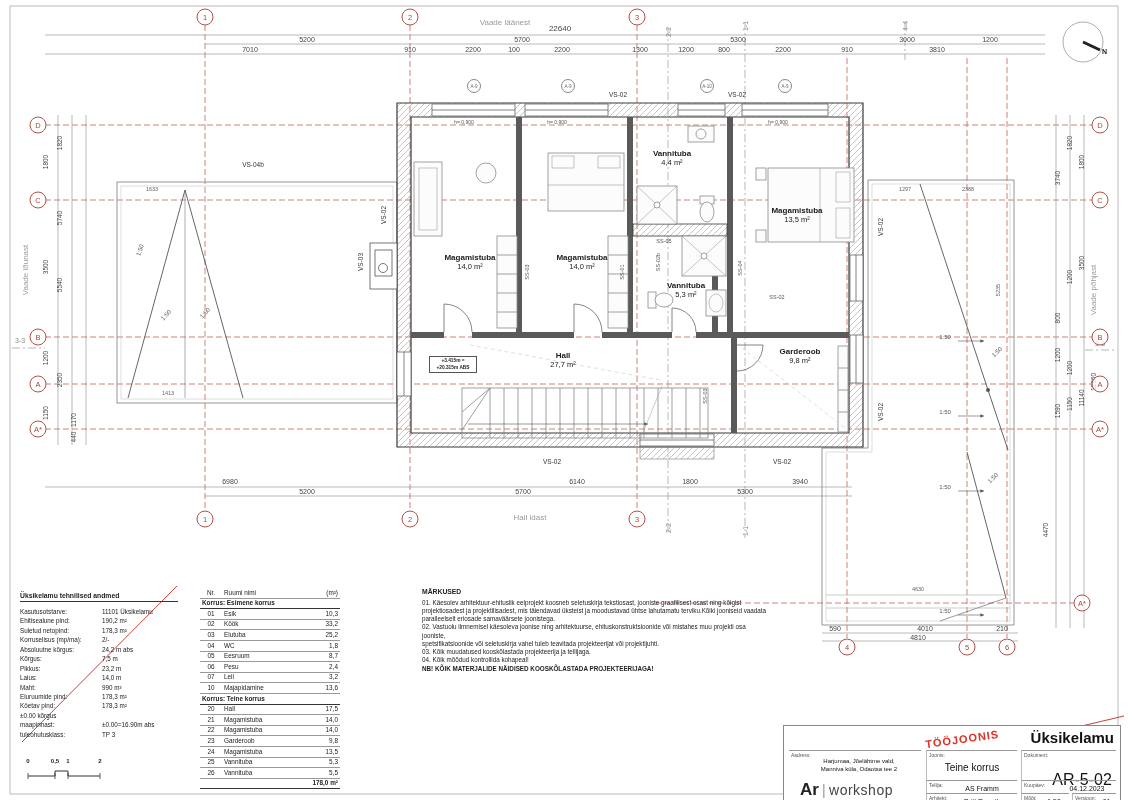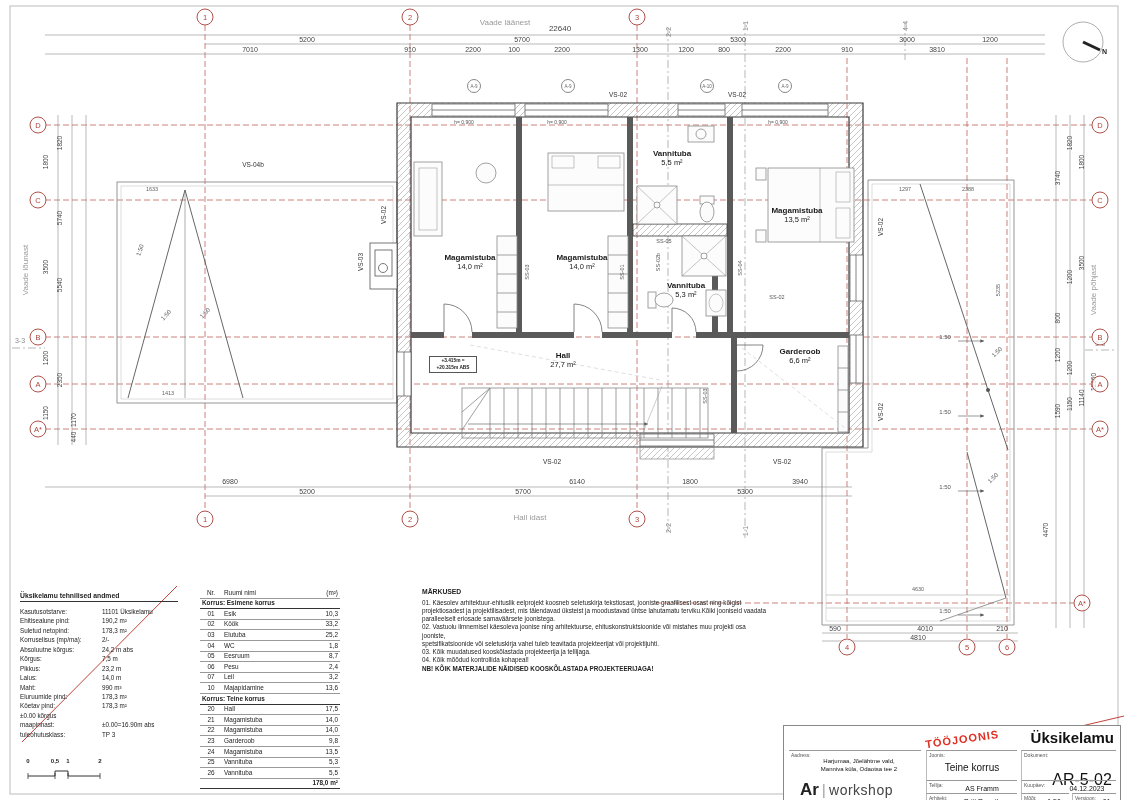--- a/index.html
+++ b/index.html
@@ -421,37 +421,37 @@
 <div class="room" style="left:470px;top:262px">
   <span class="nm">Magamistuba</span>
       <span class="ar">14,0 m²</span>
     </div>
 <div class="room" style="left:582px;top:262px">
   <span class="nm">Magamistuba</span>
       <span class="ar">14,0 m²</span>
     </div>
 <div class="room" style="left:672px;top:158px">
   <span class="nm">Vannituba</span>
-      <span class="ar">5,5 m²</span>
+      <span class="ar">4,4 m²</span>
     </div>
 <div class="room" style="left:686px;top:290px">
   <span class="nm">Vannituba</span>
       <span class="ar">5,3 m²</span>
     </div>
 <div class="room" style="left:797px;top:215px">
   <span class="nm">Magamistuba</span>
       <span class="ar">13,5 m²</span>
     </div>
 <div class="room" style="left:563px;top:360px">
   <span class="nm">Hall</span>
       <span class="ar">27,7 m²</span>
     </div>
 <div class="room" style="left:800px;top:356px">
   <span class="nm">Garderoob</span>
-      <span class="ar">6,6 m²</span>
+      <span class="ar">9,8 m²</span>
     </div>
 
 <div class="elev">
   <div>+3.415m =</div>
       <div>+20.315m ABS</div>
 </div>
 
 <div class="vs" style="left:618px;top:94px">VS-02</div>
 <div class="vs" style="left:737px;top:94px">VS-02</div>
 <div class="vs rot" style="left:383px;top:215px">VS-02</div>

